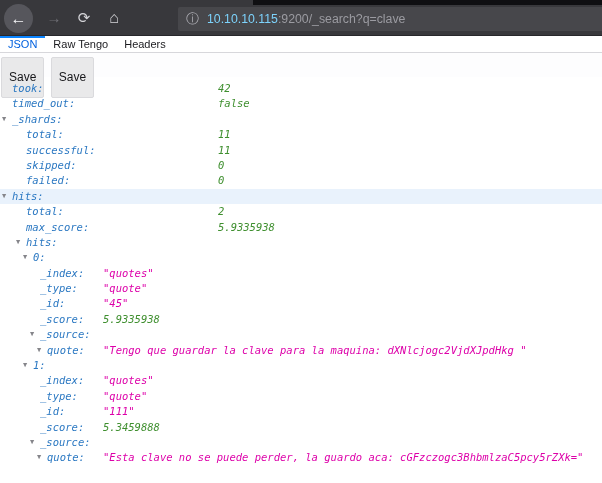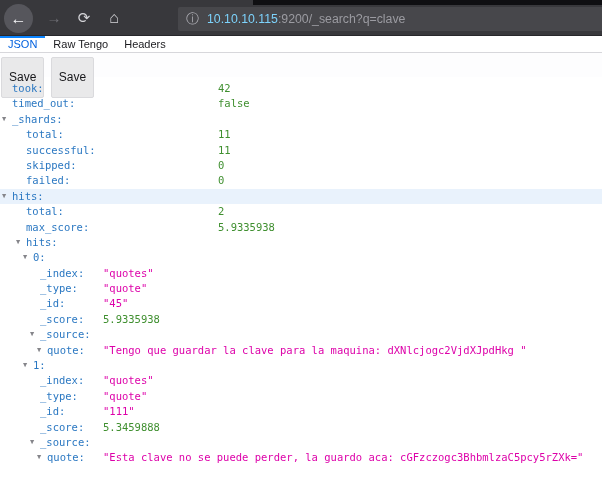--- a/index.html
+++ b/index.html
@@ -55,21 +55,21 @@
     background:#e9e9ea;border:1px solid #dadadd;border-radius:2px;color:#18181b;
     margin-right:2px;cursor:default;user-select:none;
   }
   
   .json-tree{
     position:absolute;top:77px;left:0;width:602px;height:406px;
     font-family:"DejaVu Sans Mono","Liberation Mono",monospace;
     font-size:10.5px;line-height:15.4px;padding-top:4px;box-sizing:border-box;
     white-space:pre;overflow:hidden;
   }
-  .jrow{position:relative;height:15.4px;}
+  .jrow{position:relative;height:15.4px;font-style:italic;}
   .jrow.hl{background:var(--c-hl);}
   .twisty{
     position:absolute;top:0;font-size:7px;color:#85858a;line-height:15.4px;
     cursor:default;user-select:none;
   }
   .jkey{color:var(--c-key);}
   .jval{position:absolute;top:0;}
   .t-number,.t-boolean{color:var(--c-num);}
   .t-string{color:var(--c-str);}
 </style>

